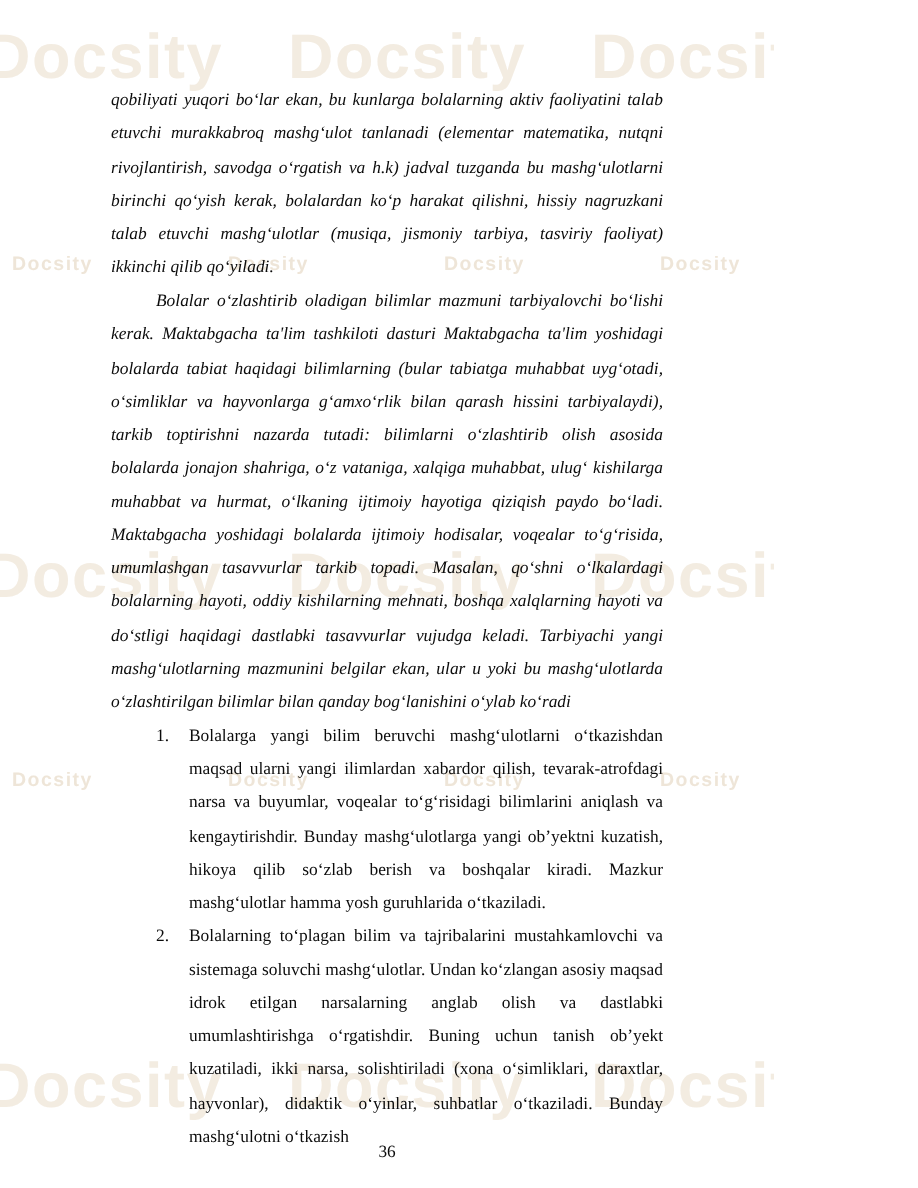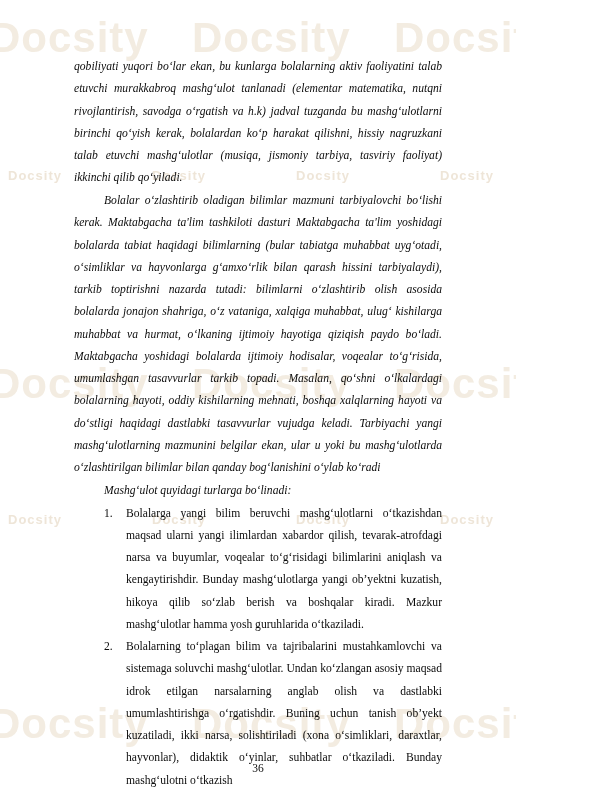--- a/index.html
+++ b/index.html
@@ -117,21 +117,20 @@
     <div class="wm wm-big" style="left:192px; top:700px;">Docsity</div>
     <div class="wm wm-big" style="left:394px; top:700px;">Docsity</div>
   </div>
 
   <div class="content">
 
     <p>qobiliyati yuqori bo‘lar ekan, bu kunlarga bolalarning aktiv faoliyatini talab etuvchi murakkabroq mashg‘ulot tanlanadi (elementar matematika, nutqni rivojlantirish, savodga o‘rgatish va h.k) jadval tuzganda bu mashg‘ulotlarni birinchi qo‘yish kerak, bolalardan ko‘p harakat qilishni, hissiy nagruzkani talab etuvchi mashg‘ulotlar (musiqa, jismoniy tarbiya, tasviriy faoliyat) ikkinchi qilib qo‘yiladi.</p>
 
     <p class="indent">Bolalar o‘zlashtirib oladigan bilimlar mazmuni tarbiyalovchi bo‘lishi kerak. Maktabgacha ta'lim tashkiloti dasturi Maktabgacha ta'lim yoshidagi bolalarda tabiat haqidagi bilimlarning (bular tabiatga muhabbat uyg‘otadi, o‘simliklar va hayvonlarga g‘amxo‘rlik bilan qarash hissini tarbiyalaydi), tarkib toptirishni nazarda tutadi: bilimlarni o‘zlashtirib olish asosida bolalarda jonajon shahriga, o‘z vataniga, xalqiga muhabbat, ulug‘ kishilarga muhabbat va hurmat, o‘lkaning ijtimoiy hayotiga qiziqish paydo bo‘ladi. Maktabgacha yoshidagi bolalarda ijtimoiy hodisalar, voqealar to‘g‘risida, umumlashgan tasavvurlar tarkib topadi. Masalan, qo‘shni o‘lkalardagi bolalarning hayoti, oddiy kishilarning mehnati, boshqa xalqlarning hayoti va do‘stligi haqidagi dastlabki tasavvurlar vujudga keladi. Tarbiyachi yangi mashg‘ulotlarning mazmunini belgilar ekan, ular u yoki bu mashg‘ulotlarda o‘zlashtirilgan bilimlar bilan qanday bog‘lanishini o‘ylab ko‘radi</p>
 
-    <p class="indent">Mashg‘ulot quyidagi turlarga bo‘linadi:</p>
 
     <div class="list-item">
       <span class="list-num">1.</span>
       <span class="list-body">Bolalarga yangi bilim beruvchi mashg‘ulotlarni o‘tkazishdan maqsad ularni yangi ilimlardan xabardor qilish, tevarak-atrofdagi narsa va buyumlar, voqealar to‘g‘risidagi bilimlarini aniqlash va kengaytirishdir. Bunday mashg‘ulotlarga yangi ob’yektni kuzatish, hikoya qilib so‘zlab berish va boshqalar kiradi. Mazkur mashg‘ulotlar hamma yosh guruhlarida o‘tkaziladi.</span>
     </div>
 
     <div class="list-item">
       <span class="list-num">2.</span>
       <span class="list-body">Bolalarning to‘plagan bilim va tajribalarini mustahkamlovchi va sistemaga soluvchi mashg‘ulotlar. Undan ko‘zlangan asosiy maqsad idrok etilgan narsalarning anglab olish va dastlabki umumlashtirishga o‘rgatishdir. Buning uchun tanish ob’yekt kuzatiladi, ikki narsa, solishtiriladi (xona o‘simliklari, daraxtlar, hayvonlar), didaktik o‘yinlar, suhbatlar o‘tkaziladi. Bunday mashg‘ulotni o‘tkazish</span>
     </div>

